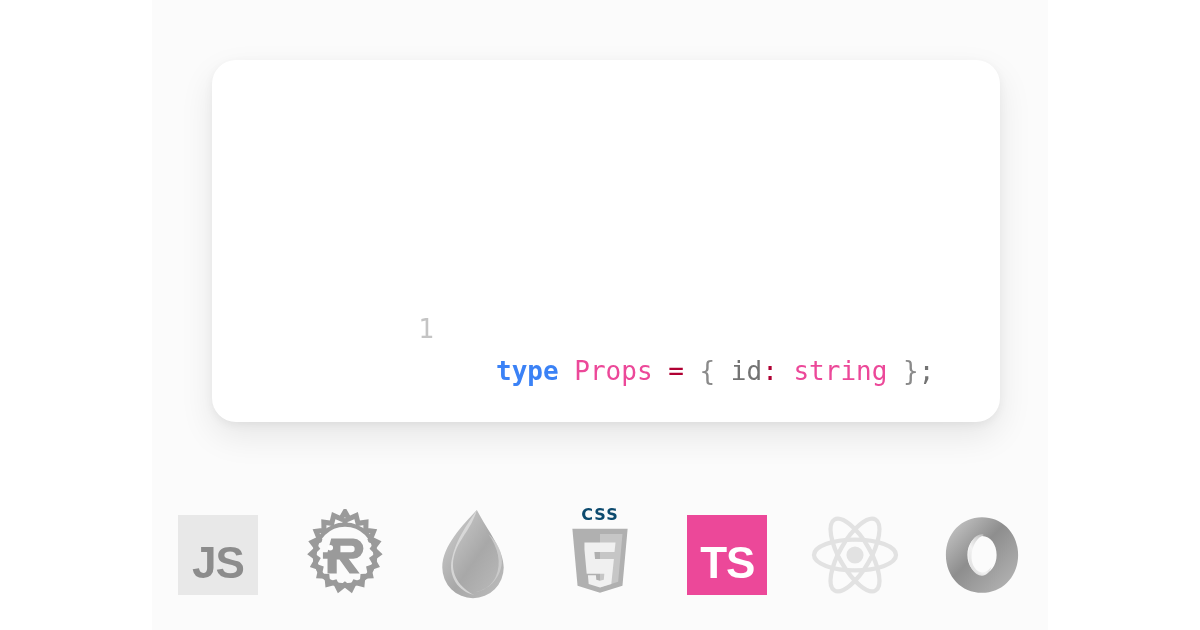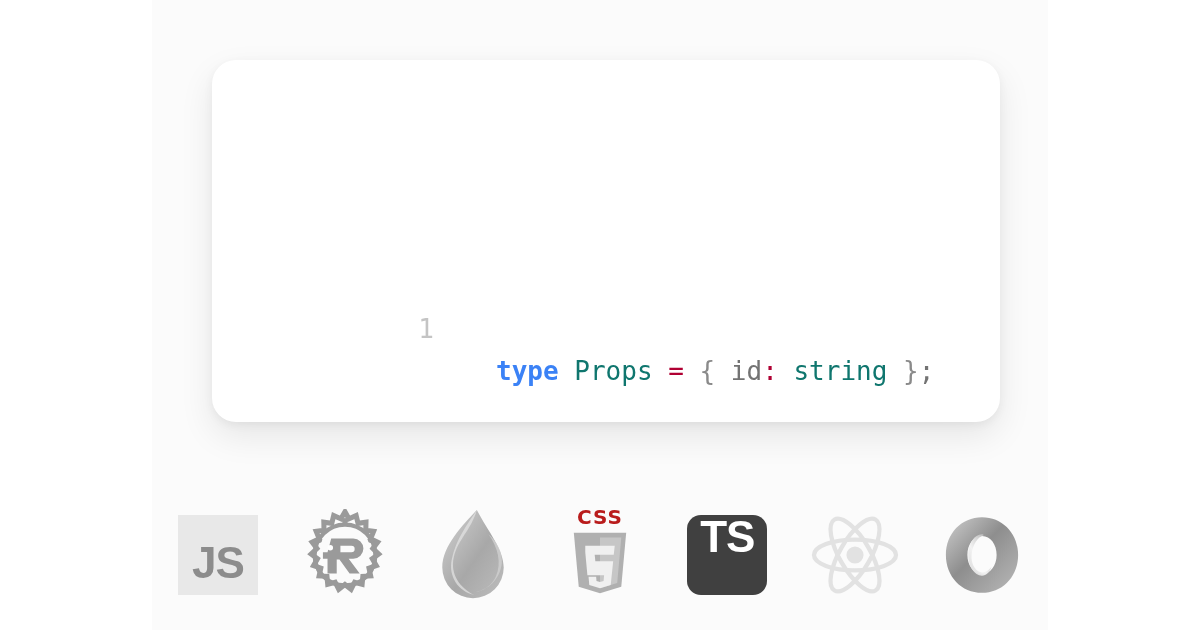--- a/index.html
+++ b/index.html
@@ -71,21 +71,21 @@
   }
 
   .lc {
     position: absolute;
     left: 284px;
     color: #333333;
   }
 
   
   .t-kw     { color: #3b82f6; font-weight: bold; }
-  .t-type   { color: #0f766e; }
+  .t-type   { color: #ec4899; }
   .t-punc   { color: #b00033; }
   .t-brace  { color: #8a8a8a; }
   .t-plain  { color: #737373; }
 
   
   #logo-strip {
     position: absolute;
     left: 152px;
     top: 495;
     top: 495px;
@@ -121,44 +121,44 @@
     font-size: 44px;
     color: #8c8c8c;
     line-height: 1;
     padding-bottom: 10px;
     letter-spacing: -1px;
   }
 
   
   .ts-box {
     width: 80px; height: 80px;
-    background: #404040;
-    display: flex; align-items: flex-start; justify-content: center; border-radius: 14px;
+    background: #ec4899;
+    display: flex; align-items: flex-end; justify-content: center;
   }
   .ts-box .ts-txt {
     font-family: "Liberation Sans", sans-serif;
     font-weight: bold;
     font-size: 44px;
     color: #ffffff;
     line-height: 1;
     padding-bottom: 10px;
     letter-spacing: -1px;
   }
 
   .shield-wrap {
     position: relative;
     width: 86px; height: 96px;
     display: flex; flex-direction: column; align-items: center;
   }
   .shield-label {
     font-family: "DejaVu Sans", sans-serif;
     font-weight: bold;
-    font-size: 20px;
+    font-size: 16px;
     letter-spacing: 1px;
-    color: #b91c1c;
+    color: #0c4a6e;
     line-height: 1;
     margin-bottom: 4px;
   }
 </style>
 </head>
 <body>
 
 <div id="stage">
 
   <div id="inner-panel"></div>

